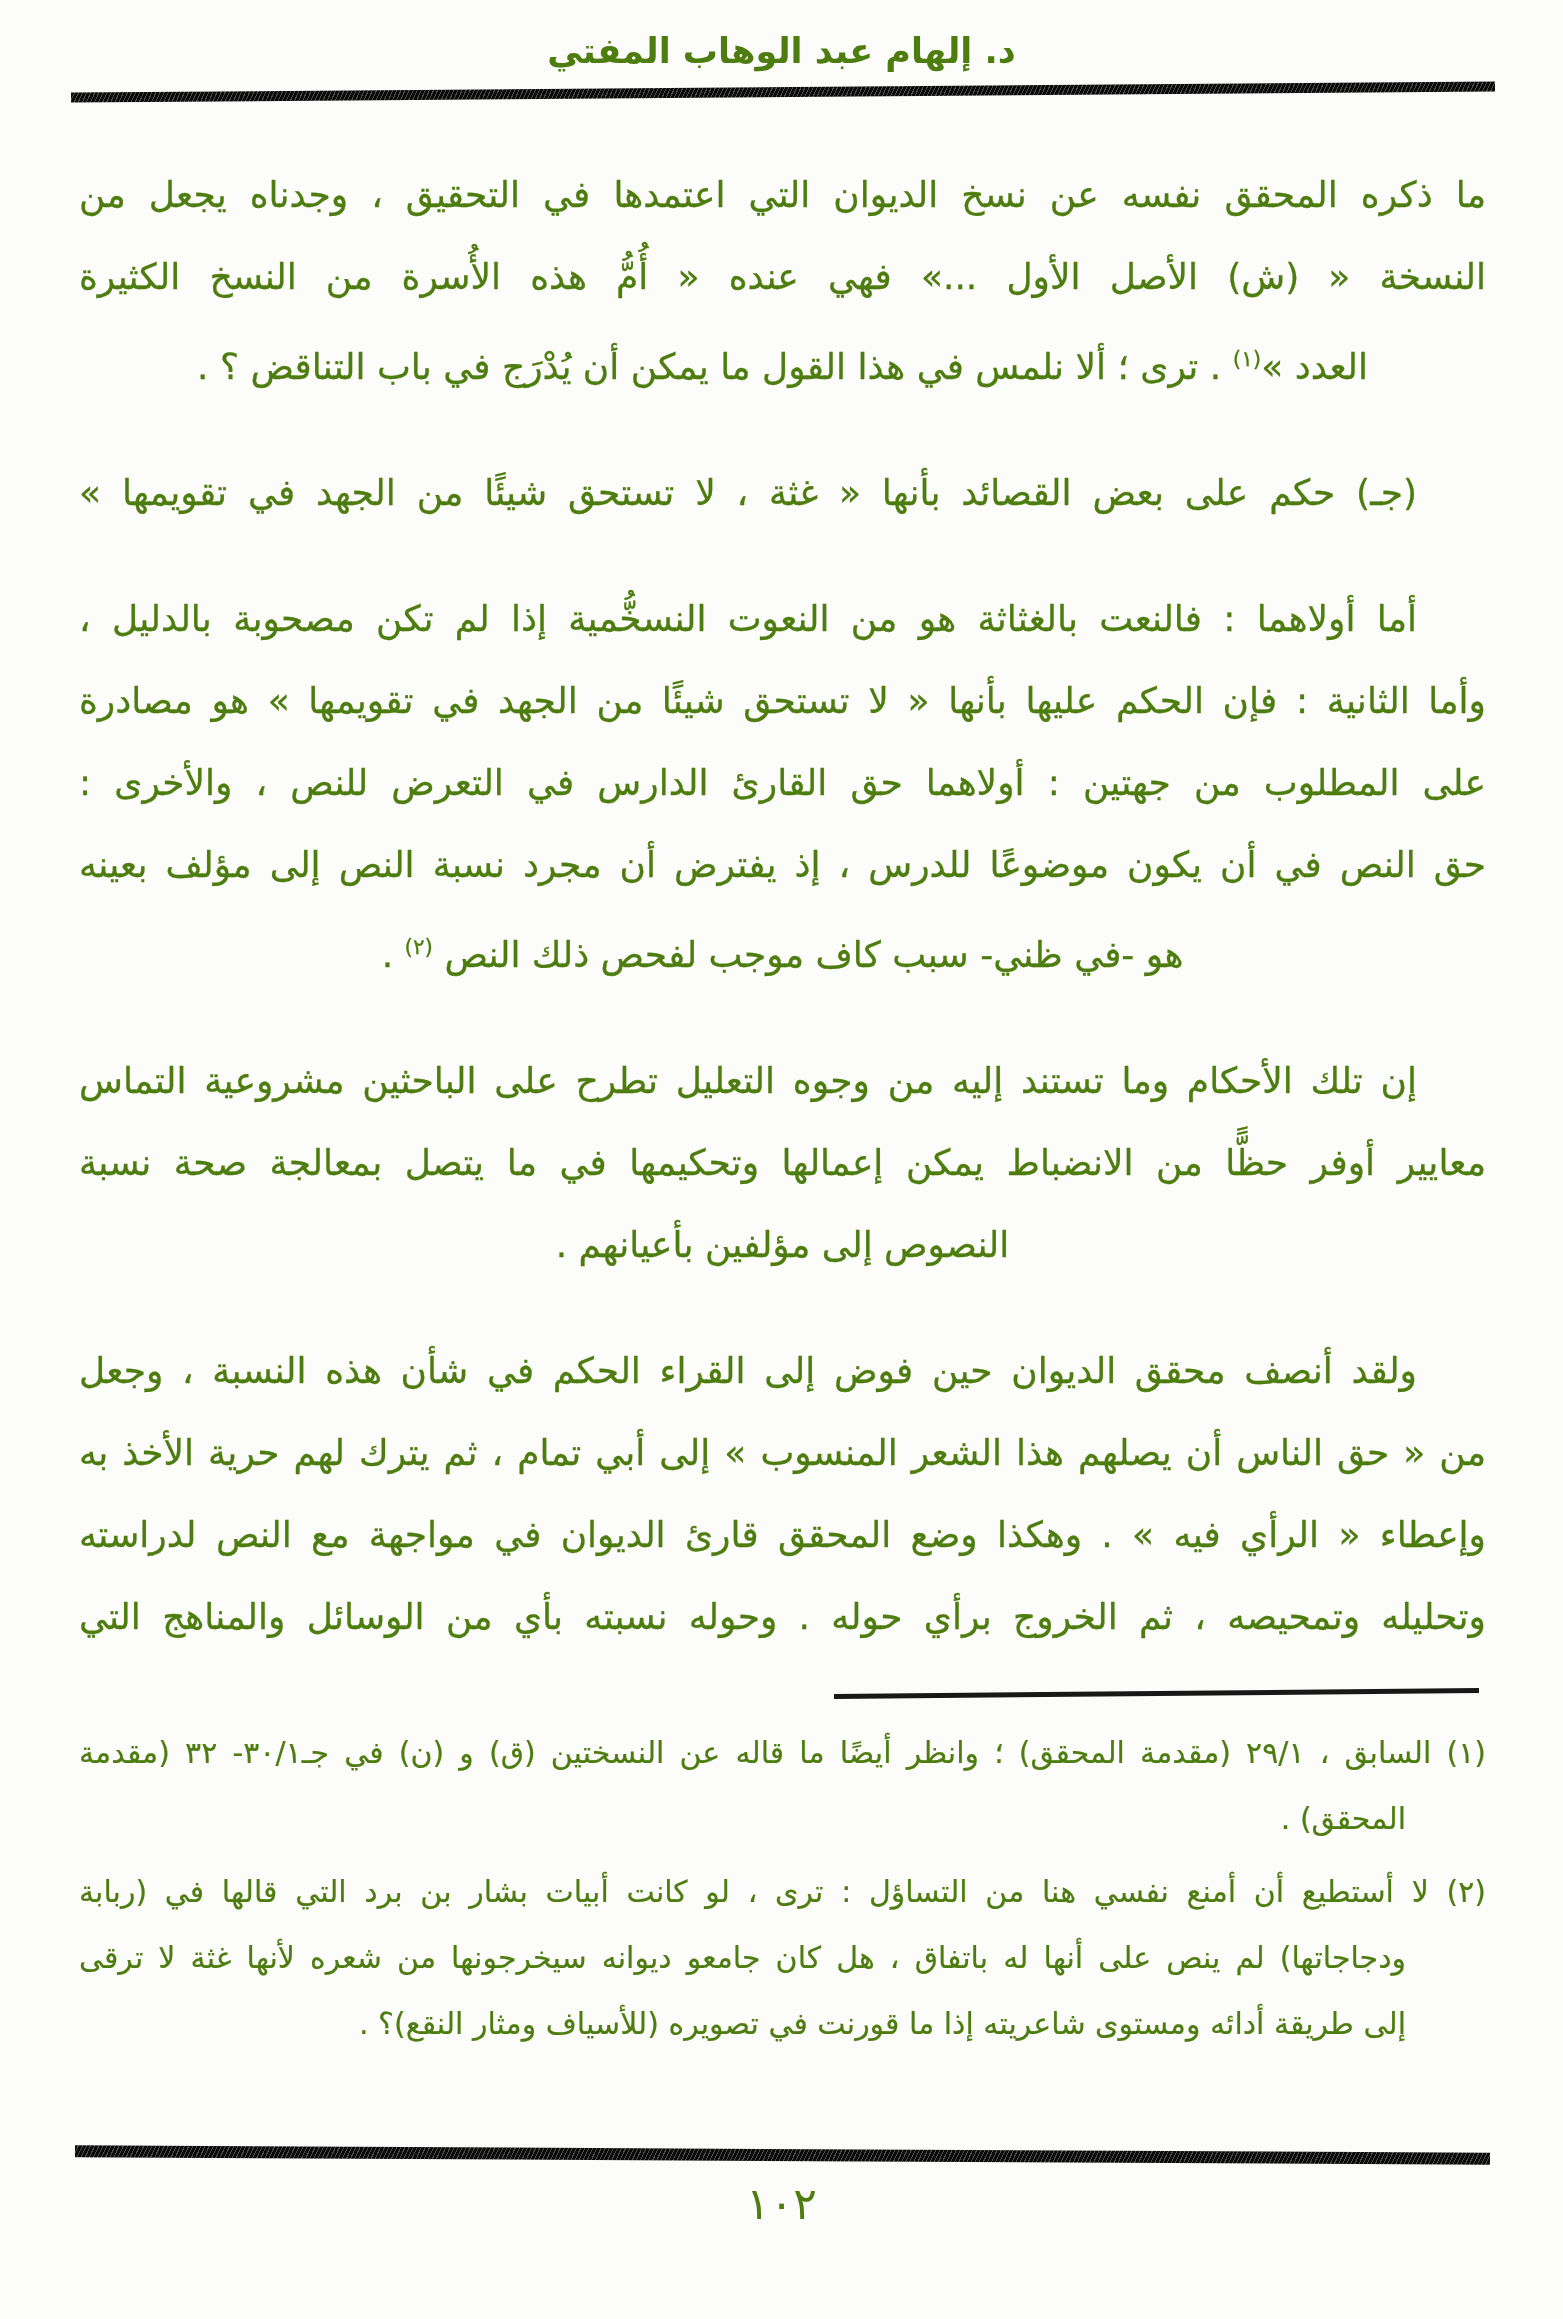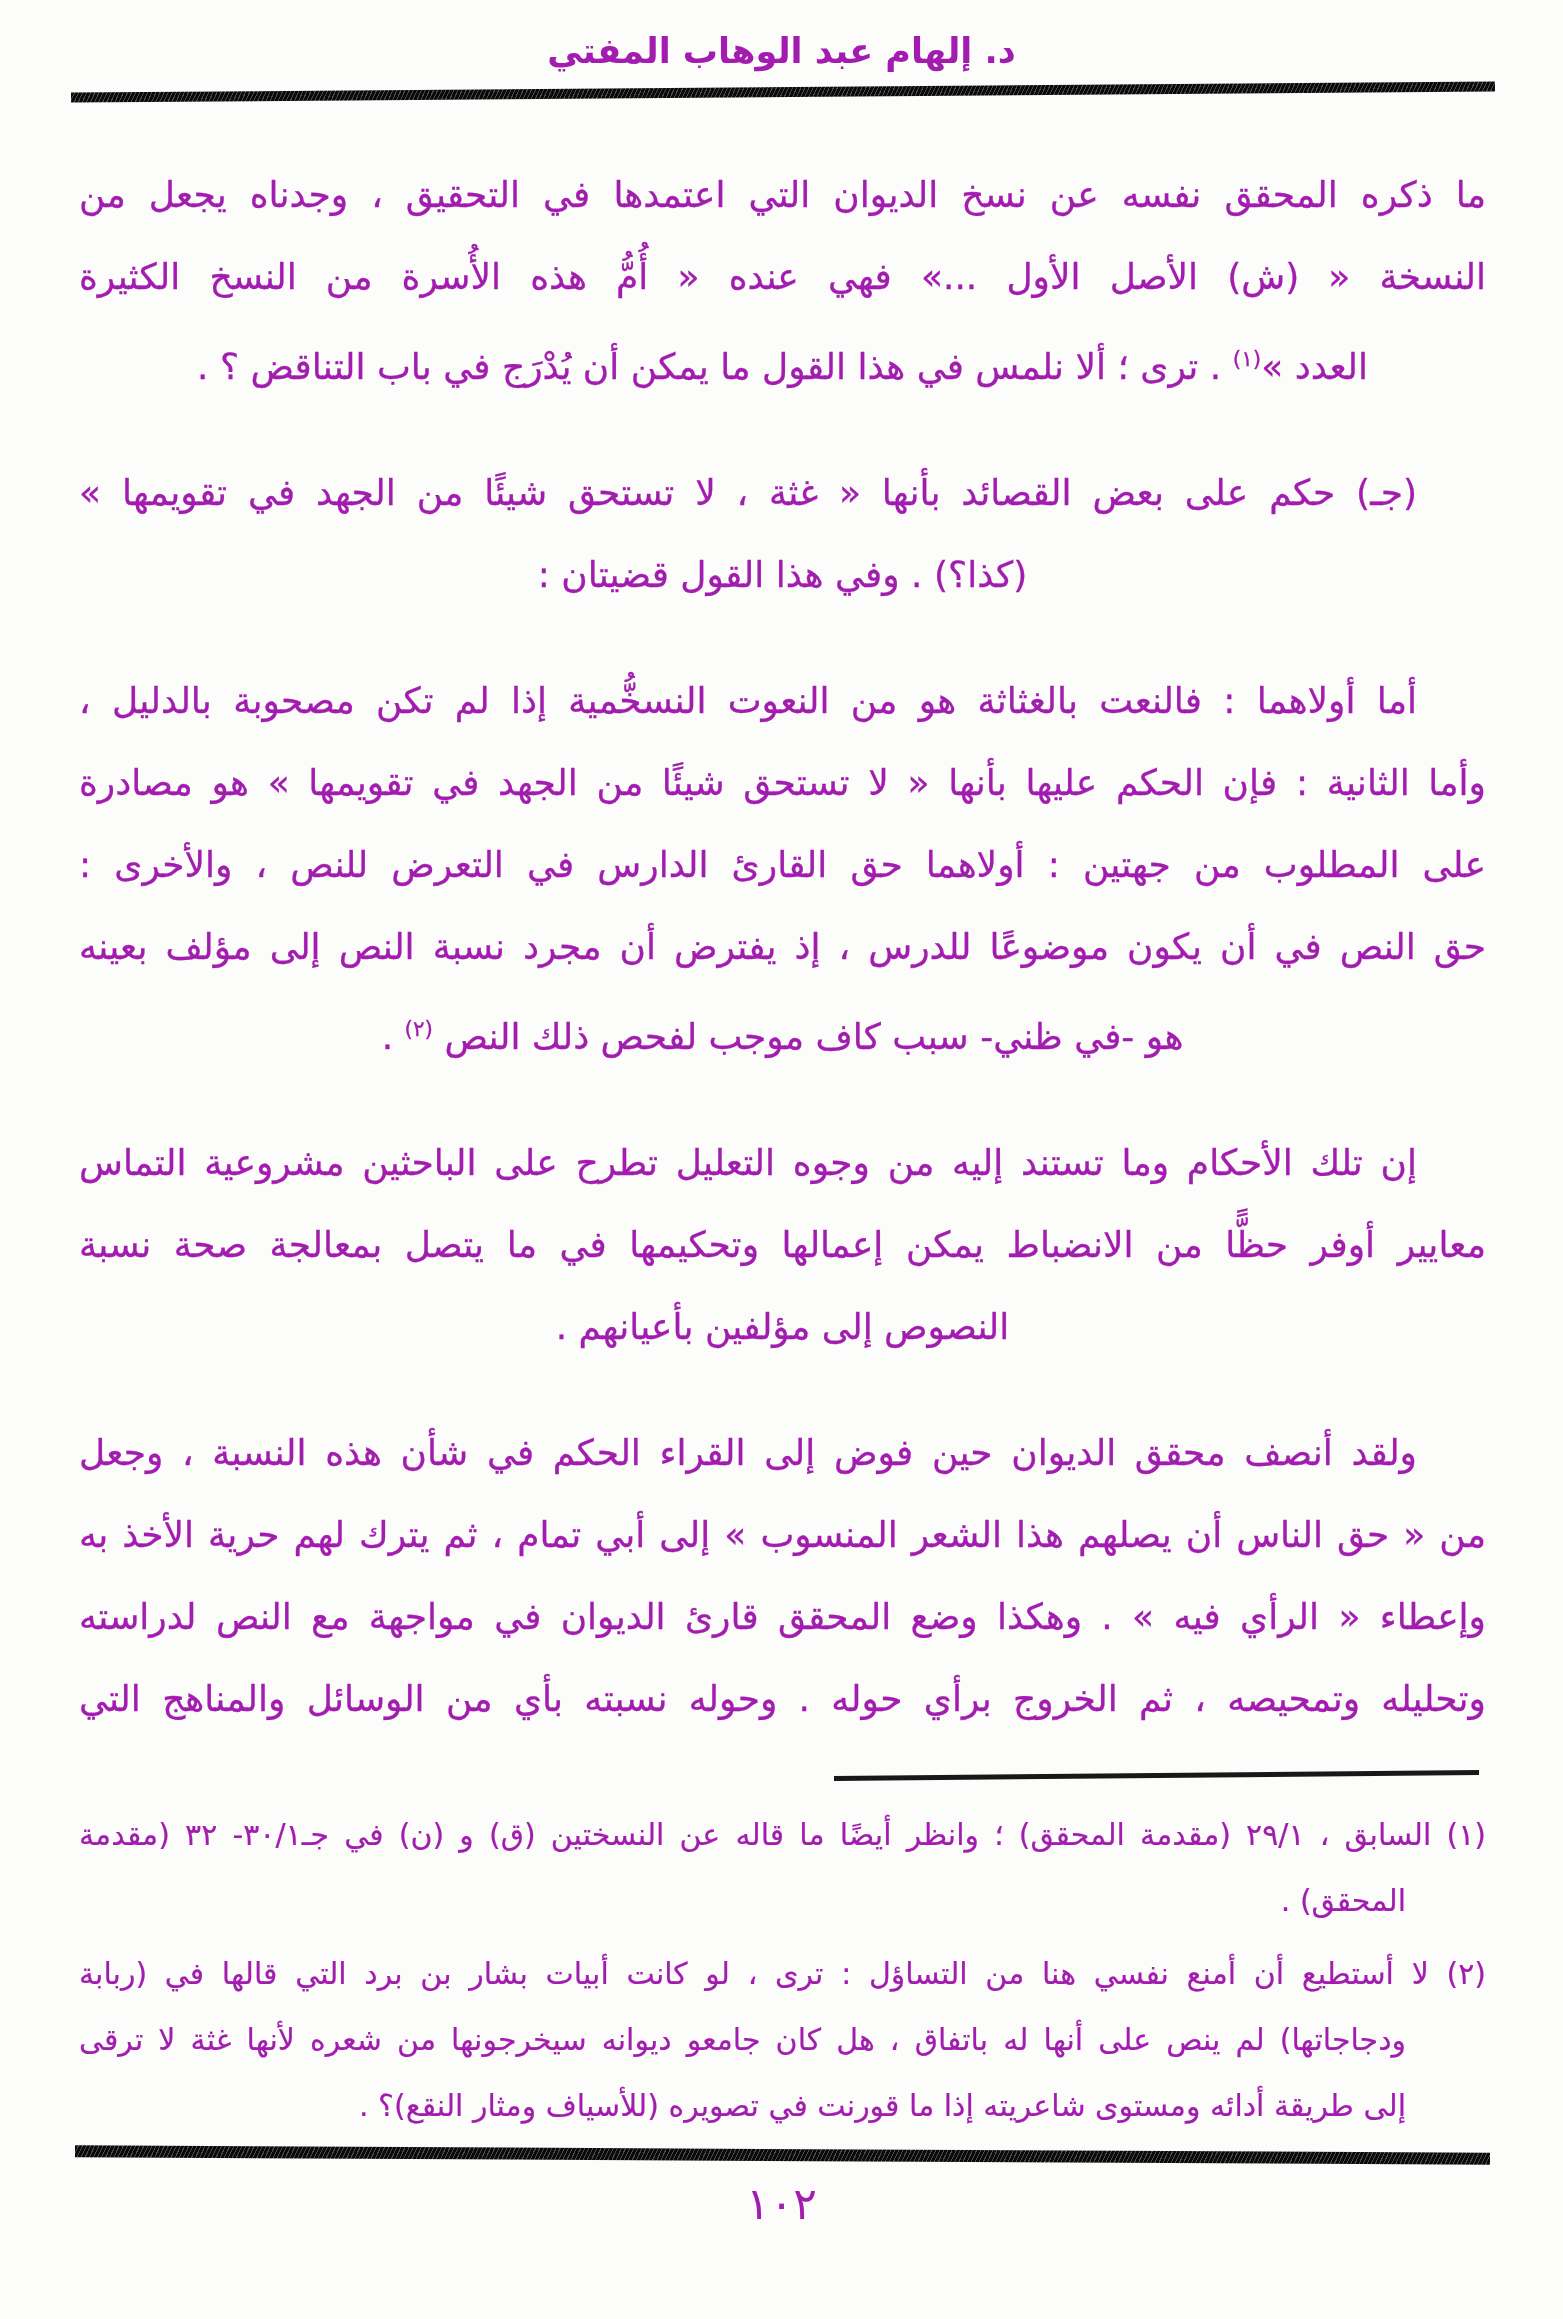--- a/index.html
+++ b/index.html
@@ -2,21 +2,21 @@
 <html lang="ar" style="font-size:14.6px"><head>
 <meta charset="utf-8">
 <style>
   html, body { margin: 0; padding: 0; background: #e8e8e8; }
   .page {
     position: relative;
     width: 1563px;
     height: 2319px;
     margin: 0 auto;
     background: #fcfcfa;
-    color: #a21caf;
+    color: #4d7c0f;
     font-family: "DejaVu Sans", sans-serif;
     overflow: hidden;
   }
   
   .author {
     padding-top: 31px;
     text-align: center;
     font-size: 35px;
     font-weight: bold;
     direction: rtl;
@@ -101,21 +101,20 @@
   </header>
 
   <main class="content" id="body-text">
       <div class="para">
         <div class="line fill"><span class="seg">ما ذكره المحقق نفسه عن نسخ الديوان التي اعتمدها في التحقيق ، وجدناه يجعل من</span></div>
         <div class="line fill"><span class="seg">النسخة « (ش) الأصل الأول ...» فهي عنده « أُمُّ هذه الأُسرة من النسخ الكثيرة</span></div>
         <div class="line"><span class="seg">العدد »</span><span class="seg sup">(١)</span><span class="seg"> . ترى ؛ ألا نلمس في هذا القول ما يمكن أن يُدْرَج في باب التناقض ؟ .</span></div>
       </div>
       <div class="para indent">
         <div class="line fill"><span class="seg">(جـ) حكم على بعض القصائد بأنها « غثة ، لا تستحق شيئًا من الجهد في تقويمها »</span></div>
-        <div class="line"><span class="seg">(كذا؟) . وفي هذا القول قضيتان :</span></div>
       </div>
       <div class="para indent">
         <div class="line fill"><span class="seg bold">أما أولاهما</span><span class="seg"> : فالنعت بالغثاثة هو من النعوت النسخُّمية إذا لم تكن مصحوبة بالدليل ،</span></div>
         <div class="line fill"><span class="seg bold">وأما الثانية</span><span class="seg"> : فإن الحكم عليها بأنها « لا تستحق شيئًا من الجهد في تقويمها » هو مصادرة</span></div>
         <div class="line fill"><span class="seg">على المطلوب من جهتين : </span><span class="seg bold">أولاهما</span><span class="seg"> حق القارئ الدارس في التعرض للنص ، </span><span class="seg bold">والأخرى</span><span class="seg"> :</span></div>
         <div class="line fill"><span class="seg">حق النص في أن يكون موضوعًا للدرس ، إذ يفترض أن مجرد نسبة النص إلى مؤلف بعينه</span></div>
         <div class="line"><span class="seg">هو -في ظني- سبب كاف موجب لفحص ذلك النص </span><span class="seg sup">(٢)</span><span class="seg"> .</span></div>
       </div>
       <div class="para indent">
         <div class="line fill"><span class="seg">إن تلك الأحكام وما تستند إليه من وجوه التعليل تطرح على الباحثين مشروعية التماس</span></div>

